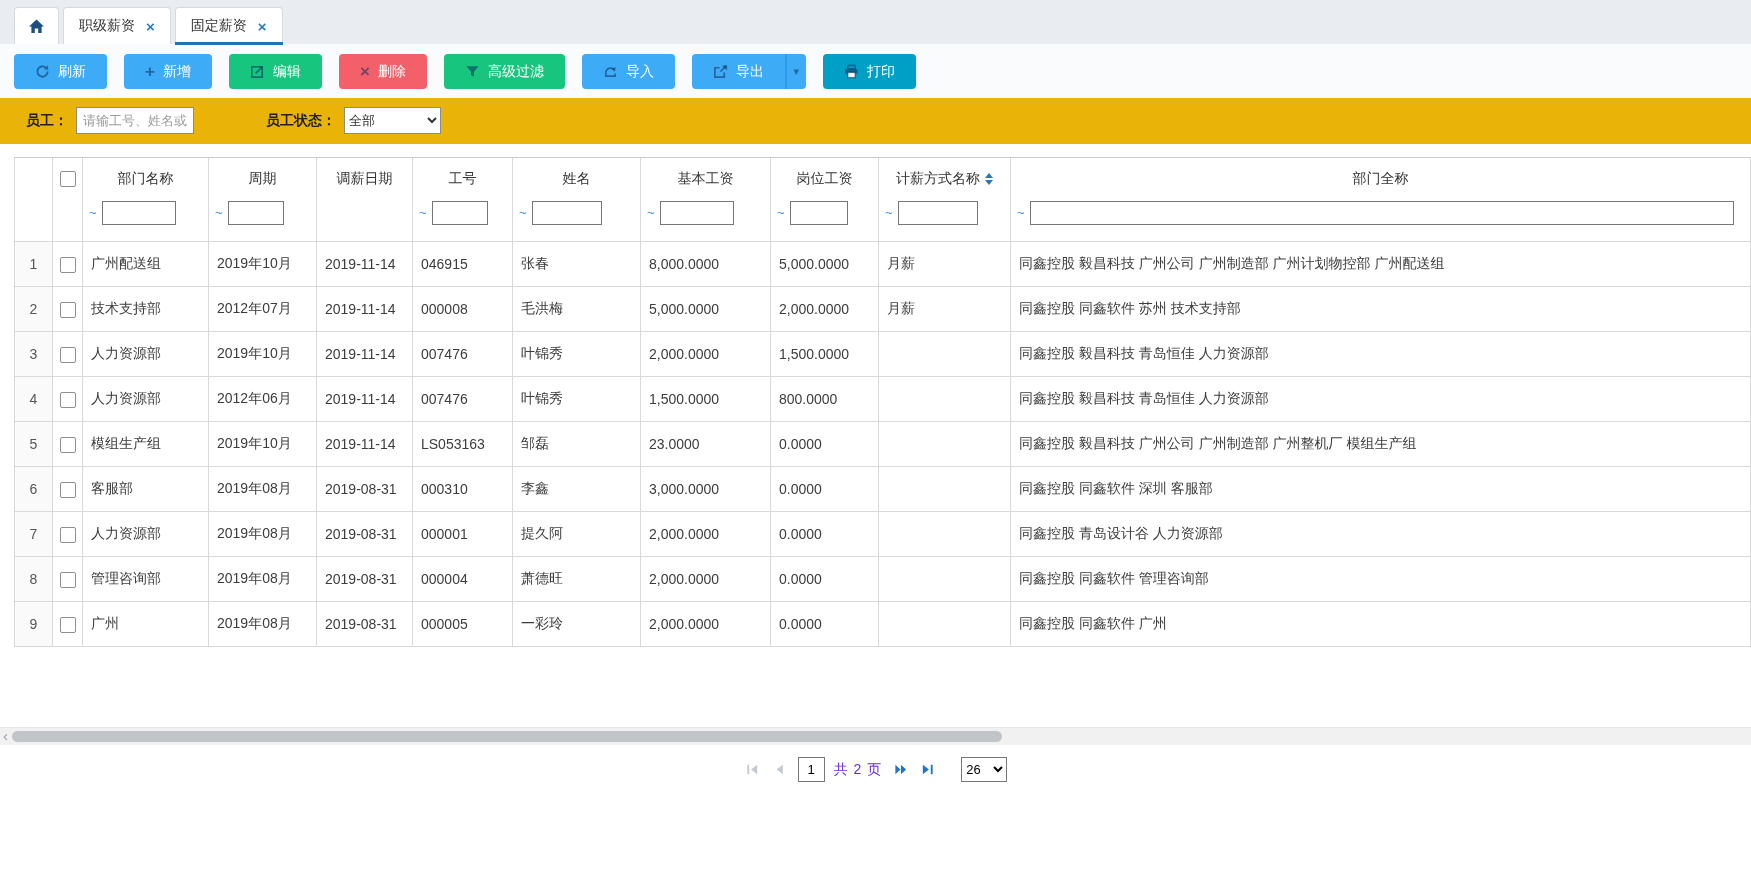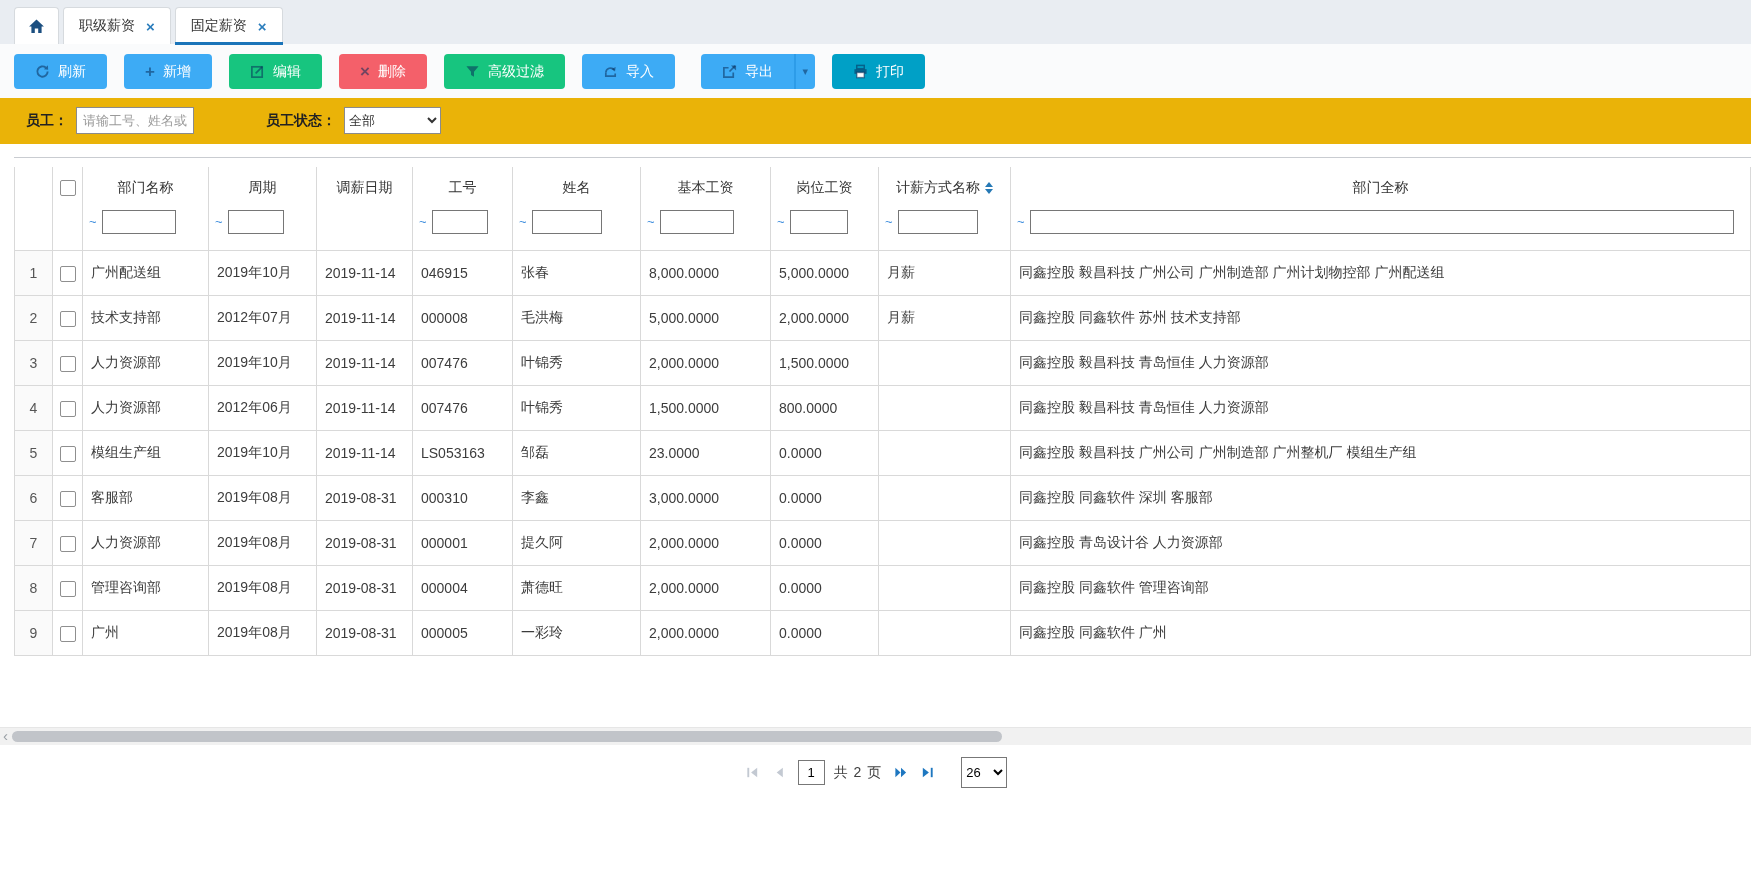--- a/index.html
+++ b/index.html
@@ -22,38 +22,38 @@
   .toolbar { background:#fafbfc; padding:10px 14px 9px; display:flex; align-items:center; gap:17px; }
   .btn { display:inline-flex; align-items:center; justify-content:center; gap:8px;
     height:35px; padding:0 21px; border-radius:4px; border:none; color:#fff;
     font-size:14px; cursor:pointer; font-family:inherit; }
   .btn .bi { display:inline-flex; color:rgba(10,45,90,.55); }
   .btn .glyph { font-size:17px; font-weight:bold; color:rgba(10,45,90,.55); line-height:1; }
   .btn-blue  { background:#3dabf5; }
   .btn-green { background:#17c57f; }
   .btn-red   { background:#f4606a; }
   .btn-teal  { background:#00a0c6; }
-  .split { display:inline-flex;margin-left:9px; }
+  .split { display:inline-flex; }
   .split .btn { border-radius:4px 0 0 4px; }
   .split .caret { width:21px; background:#3dabf5; border-left:2px solid #2d9ce8;
     border-radius:0 4px 4px 0; display:flex; align-items:center; justify-content:center;
     color:rgba(10,45,90,.55); font-size:11px; cursor:pointer; }
 
   
   .filterbar { background:#eab308; padding:9px 14px 10px 26px; display:flex; align-items:center; }
   .filterbar label { font-size:14px; font-weight:bold; color:#222; margin-right:8px; }
   .emp-input { width:118px; height:27px; border:1px solid #8b8b8b; padding:0 6px;
     font-size:13px; color:#333; font-family:inherit; }
   .emp-input::placeholder { color:#9a9a9a; }
   .status-label { margin-left:72px; }
   .status-select { width:97px; height:27px; border:1px solid #8b8b8b; font-size:13px;
     color:#333; background:#fff; font-family:inherit; }
 
   
-  .grid-wrap { margin:13px 0 0 14px; border-top:1px solid #c9ccd1; padding-top:9px;
+  .grid-wrap { margin:13px 0 0 14px; border-top:1px solid #c9ccd1; 
     height:570px; overflow:hidden; background:#fff; }
   table { width:1737px; border-collapse:collapse; table-layout:fixed;
     font-size:14px; color:#3c3c3c; }
   th, td { border:1px solid #d9d9d9; }
   thead th { border-top:none; padding:0; font-weight:normal; color:#333; vertical-align:top; }
   .th-label { height:41px; display:flex; align-items:center; justify-content:center;
     gap:5px; font-size:14px; }
   .th-filter { height:42px; display:flex; align-items:flex-start; padding:2px 6px 0 6px; gap:5px; }
   .tilde { color:#3e8ddd; font-size:13px; line-height:24px; }
   .f-input { height:24px; border:1px solid #767676; background:#fff; padding:0 4px;
@@ -81,22 +81,22 @@
   
   .pager { background:#fff; display:flex; align-items:center; justify-content:center;
     gap:9px; padding:12px 0 14px; font-size:14px; }
   .pgbtn { display:inline-flex; width:18px; height:18px; align-items:center;
     justify-content:center; cursor:pointer; }
   .pgbtn svg { width:15px; height:15px; }
   .pg-disabled { color:#c3c9d2; }
   .pg-active { color:#1e77c0; }
   .page-input { width:27px; height:25px; border:1px solid #777; text-align:center;
     font-size:13px; font-family:inherit; }
-  .pg-total { color:#404040; letter-spacing:1px; }
-  .size-select { height:31px; width:46px; border:1px solid #777; font-size:13px;
+  .pg-total { color:#6d28d9; letter-spacing:1px; }
+  .size-select { height:25px; width:46px; border:1px solid #777; font-size:13px;
     background:#fff; font-family:inherit; margin-left:16px; }
 </style>
 </head>
 <body>
 
 <div class="tabbar">
   <div class="tab home">
     <svg class="home-svg" viewBox="0 0 16 16">
         <path fill="currentColor" d="M8 1.5 15 8h-2.2v6H9.6V9.8H6.4V14H3.2V8H1z"></path>
       </svg>

